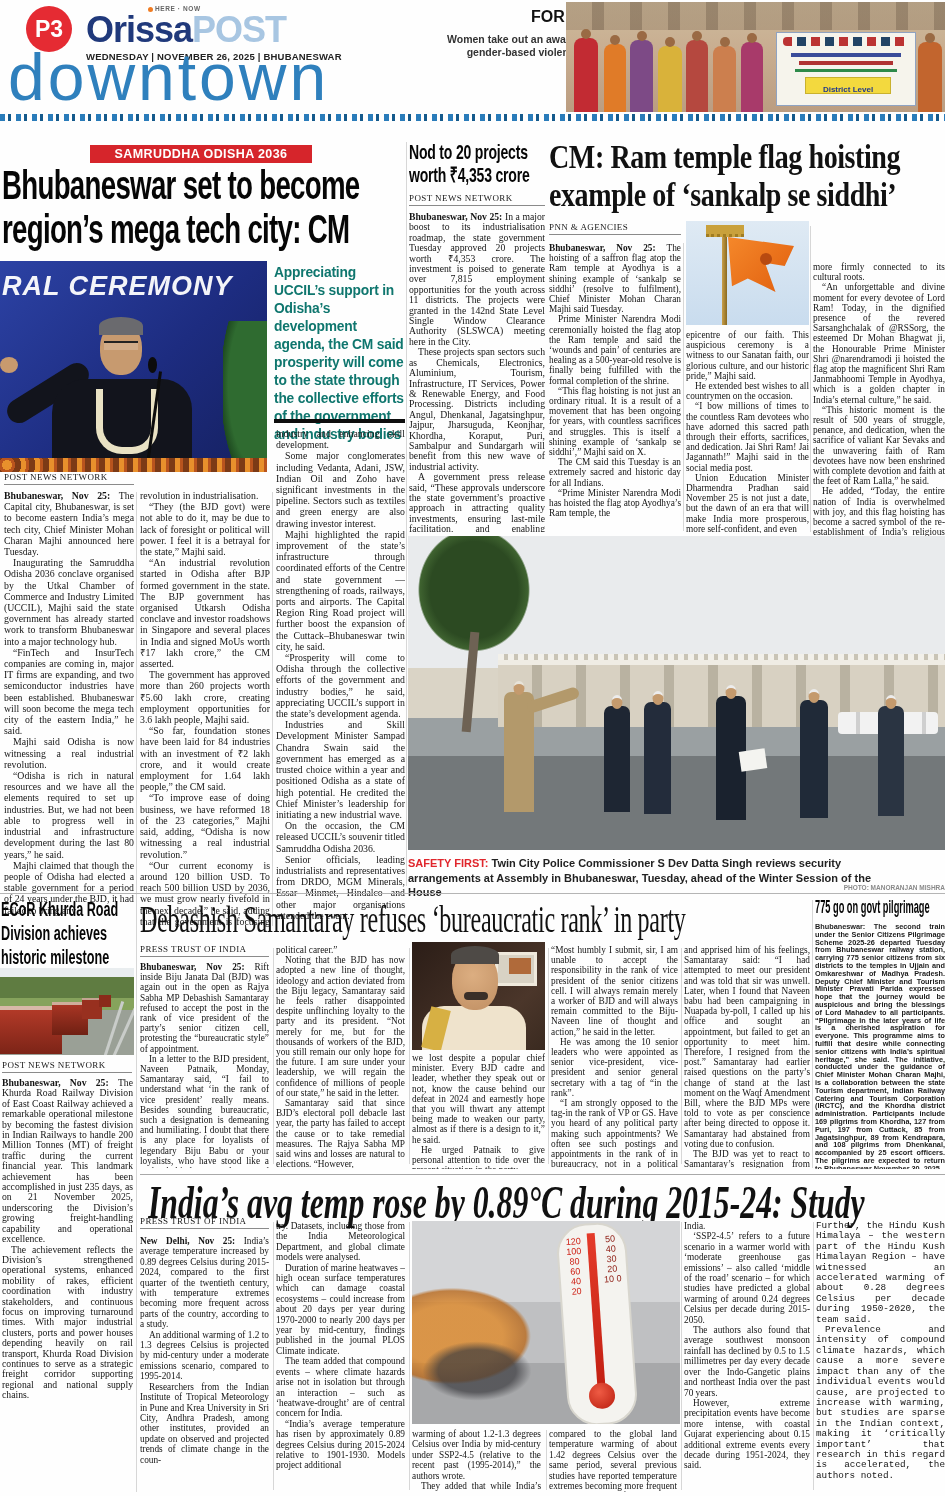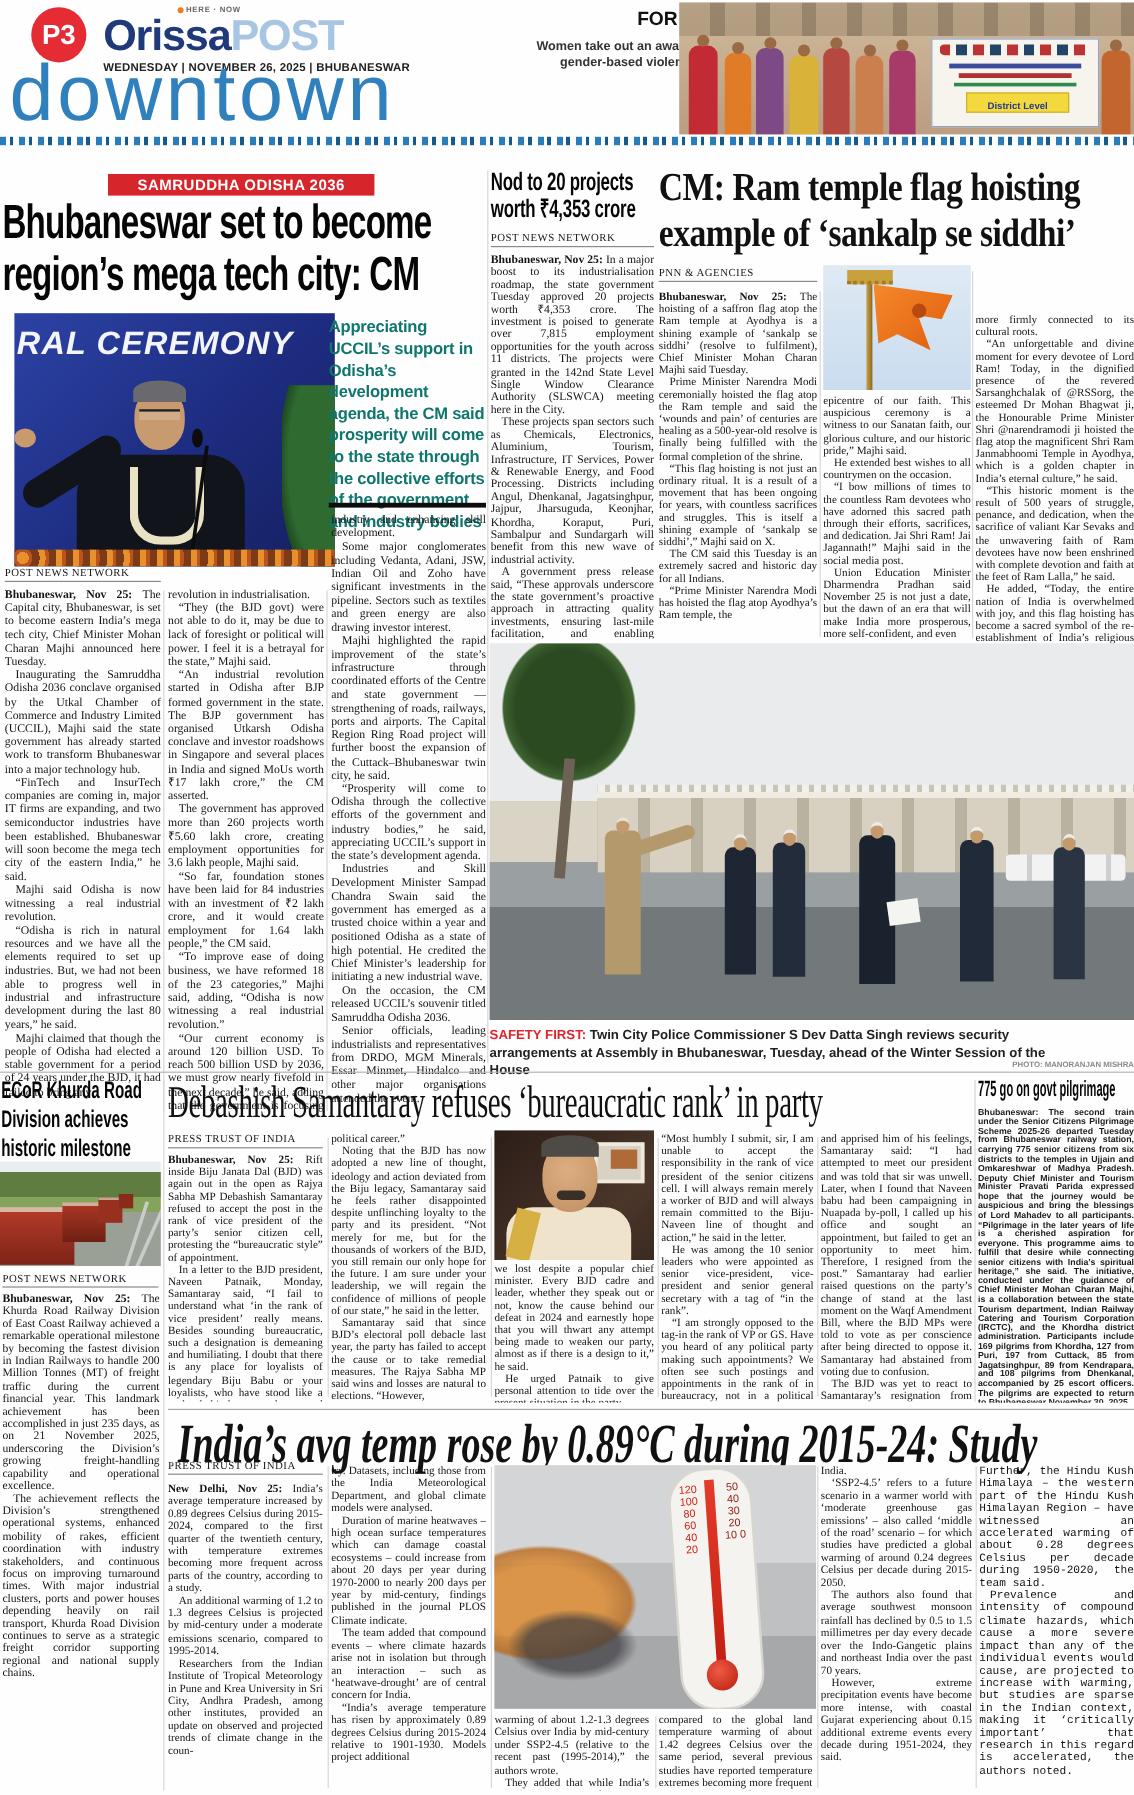--- a/index.html
+++ b/index.html
@@ -108,21 +108,21 @@
 
   <div class="kicker" style="left:90px;top:145px;width:222px;height:18px;">SAMRUDDHA ODISHA 2036 CONCLAVE</div>
 
   <div class="abs" style="left:2px;top:163px;width:404px;height:96px;overflow:visible;">
     <div class="condense hl-sans" style="transform:scaleX(.691);width:585px;font-size:40px;line-height:44px;letter-spacing:-1px;">
       <span class="hl-line">Bhubaneswar set to become</span>
       <span class="hl-line">region’s mega tech city: CM</span>
     </div>
   </div>
 
-  <div class="photo" style="left:12px;top:261px;width:267px;height:211px;background:linear-gradient(135deg,#2c42a4 0%,#1d2c80 55%,#15205f 100%);">
+  <div class="photo" style="left:0;top:261px;width:267px;height:211px;background:linear-gradient(135deg,#2c42a4 0%,#1d2c80 55%,#15205f 100%);">
     <i style="left:2px;top:10px;width:265px;font:800 italic 27px 'Liberation Sans',sans-serif;color:#fff;letter-spacing:1px;white-space:nowrap;opacity:.95;"><span>RAL CEREMONY</span></i>
     <i style="right:-14px;top:60px;width:58px;height:160px;background:radial-gradient(ellipse at 60% 40%,#2f6b30 0 60%,#1e4a20 75%,transparent 76%);"></i>
     <i style="left:2px;top:120px;width:92px;height:24px;background:#12141c;transform:rotate(-32deg);border-radius:12px;"></i>
     <i style="left:0px;top:96px;width:18px;height:16px;border-radius:50%;background:#c89a6e;"></i>
     <i style="left:52px;top:118px;width:140px;height:93px;background:#12141c;border-radius:34px 30px 0 0;"></i>
     <i style="left:96px;top:128px;width:48px;height:58px;border:7px solid #e9e2c4;border-top:none;border-radius:0 0 26px 26px;"></i>
     <i style="left:100px;top:62px;width:42px;height:52px;border-radius:46%;background:#c79a6f;"></i>
     <i style="left:99px;top:56px;width:44px;height:18px;border-radius:50% 50% 0 0;background:#6a6a6e;"></i>
     <i style="left:104px;top:80px;width:34px;height:7px;border-top:2px solid #222;background:rgba(255,255,255,.18);"></i>
     <i style="left:148px;top:96px;width:9px;height:16px;border-radius:50%;background:#0c0c0c;"></i>

